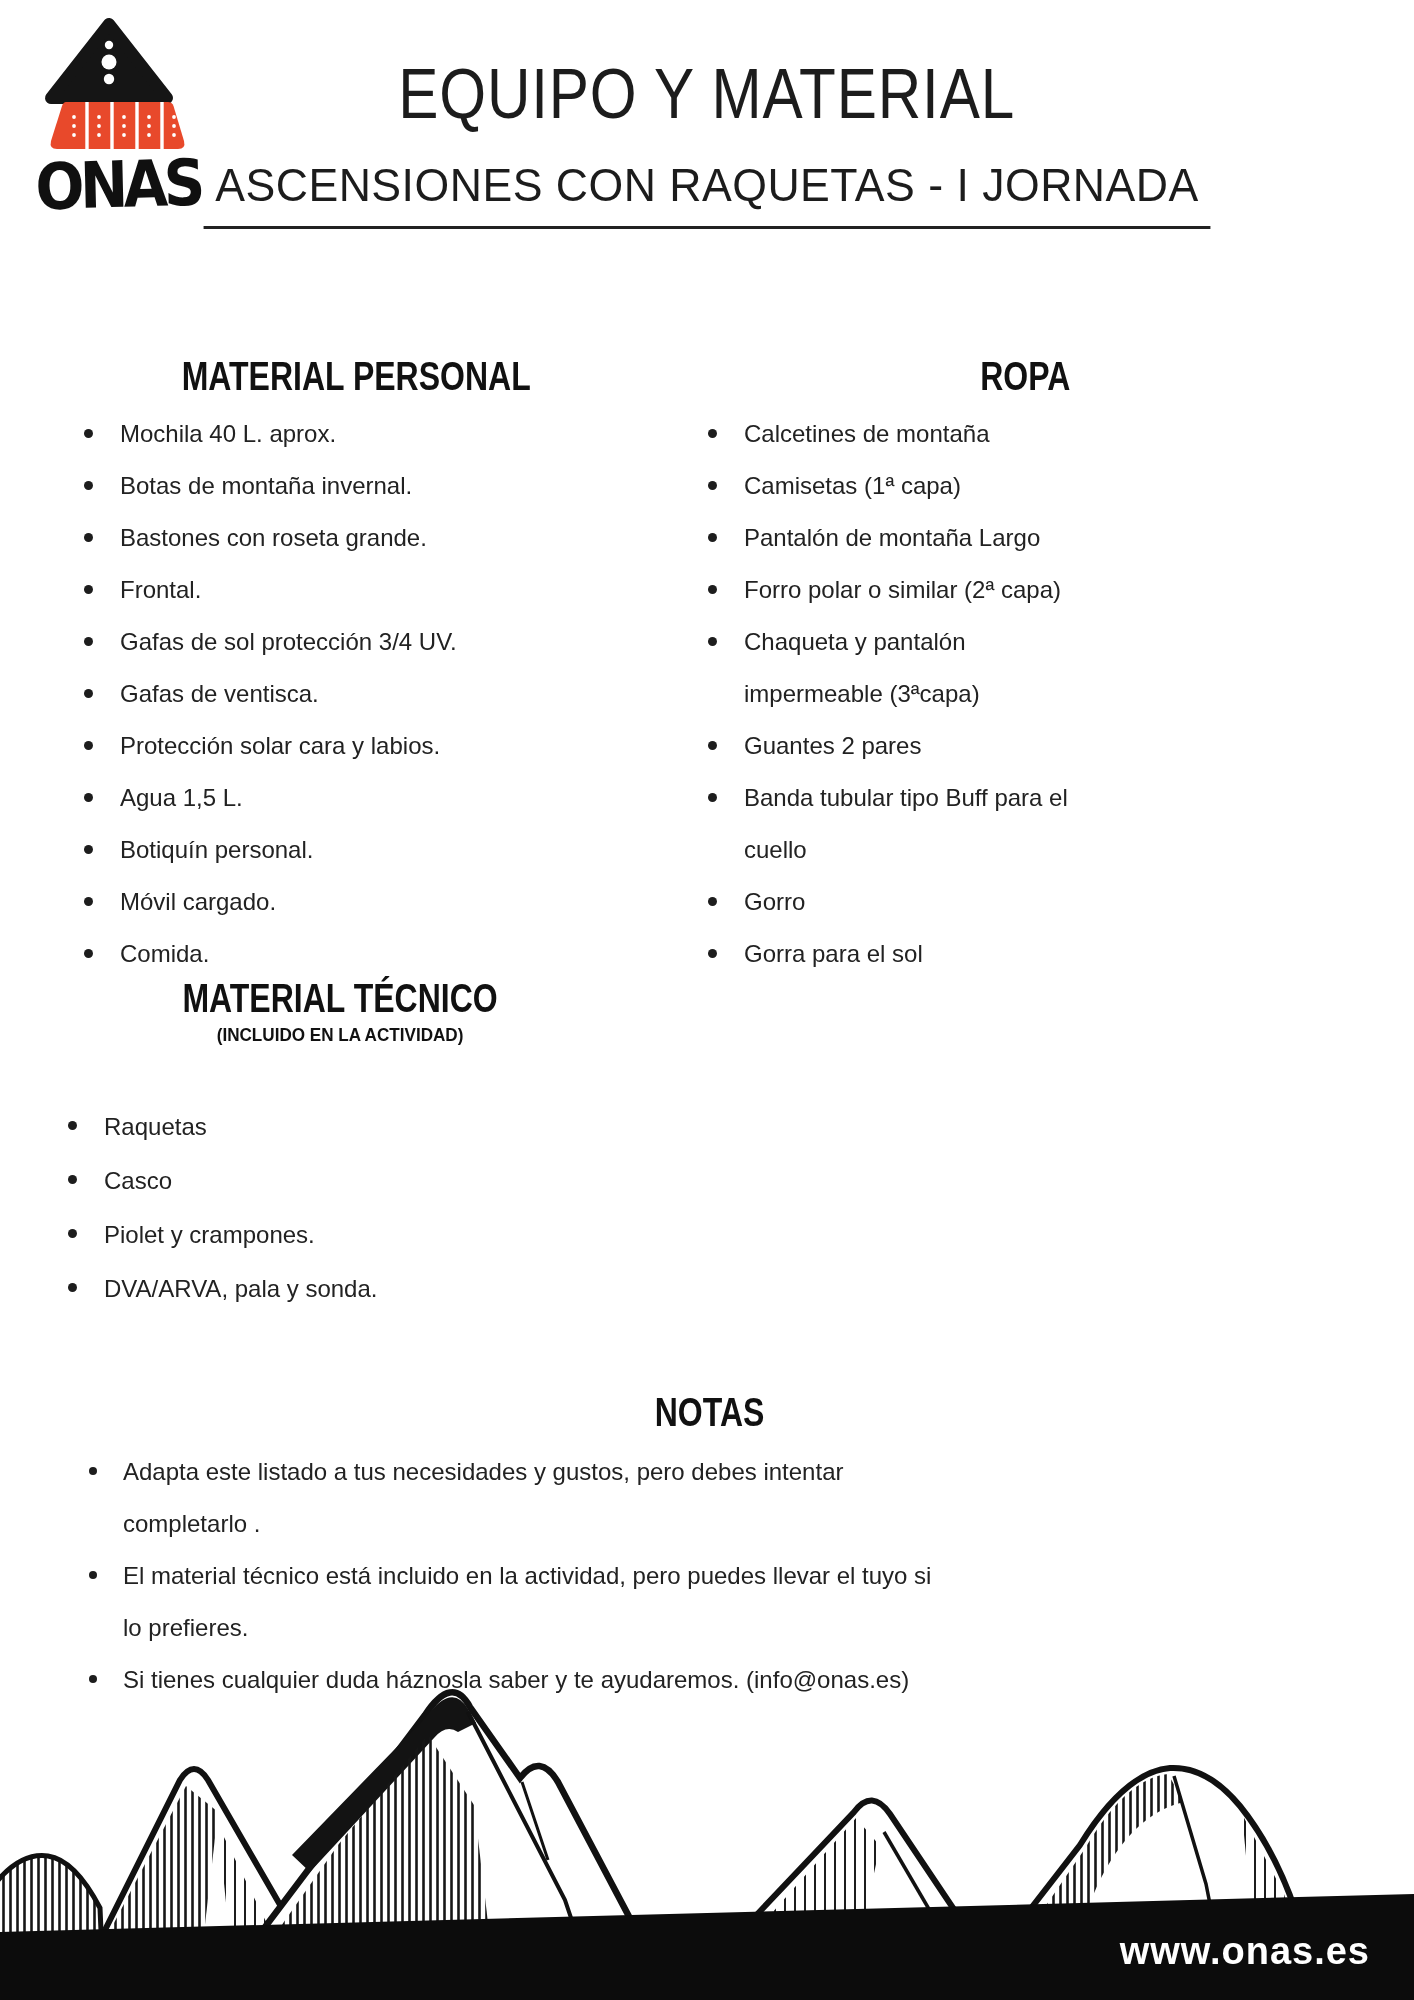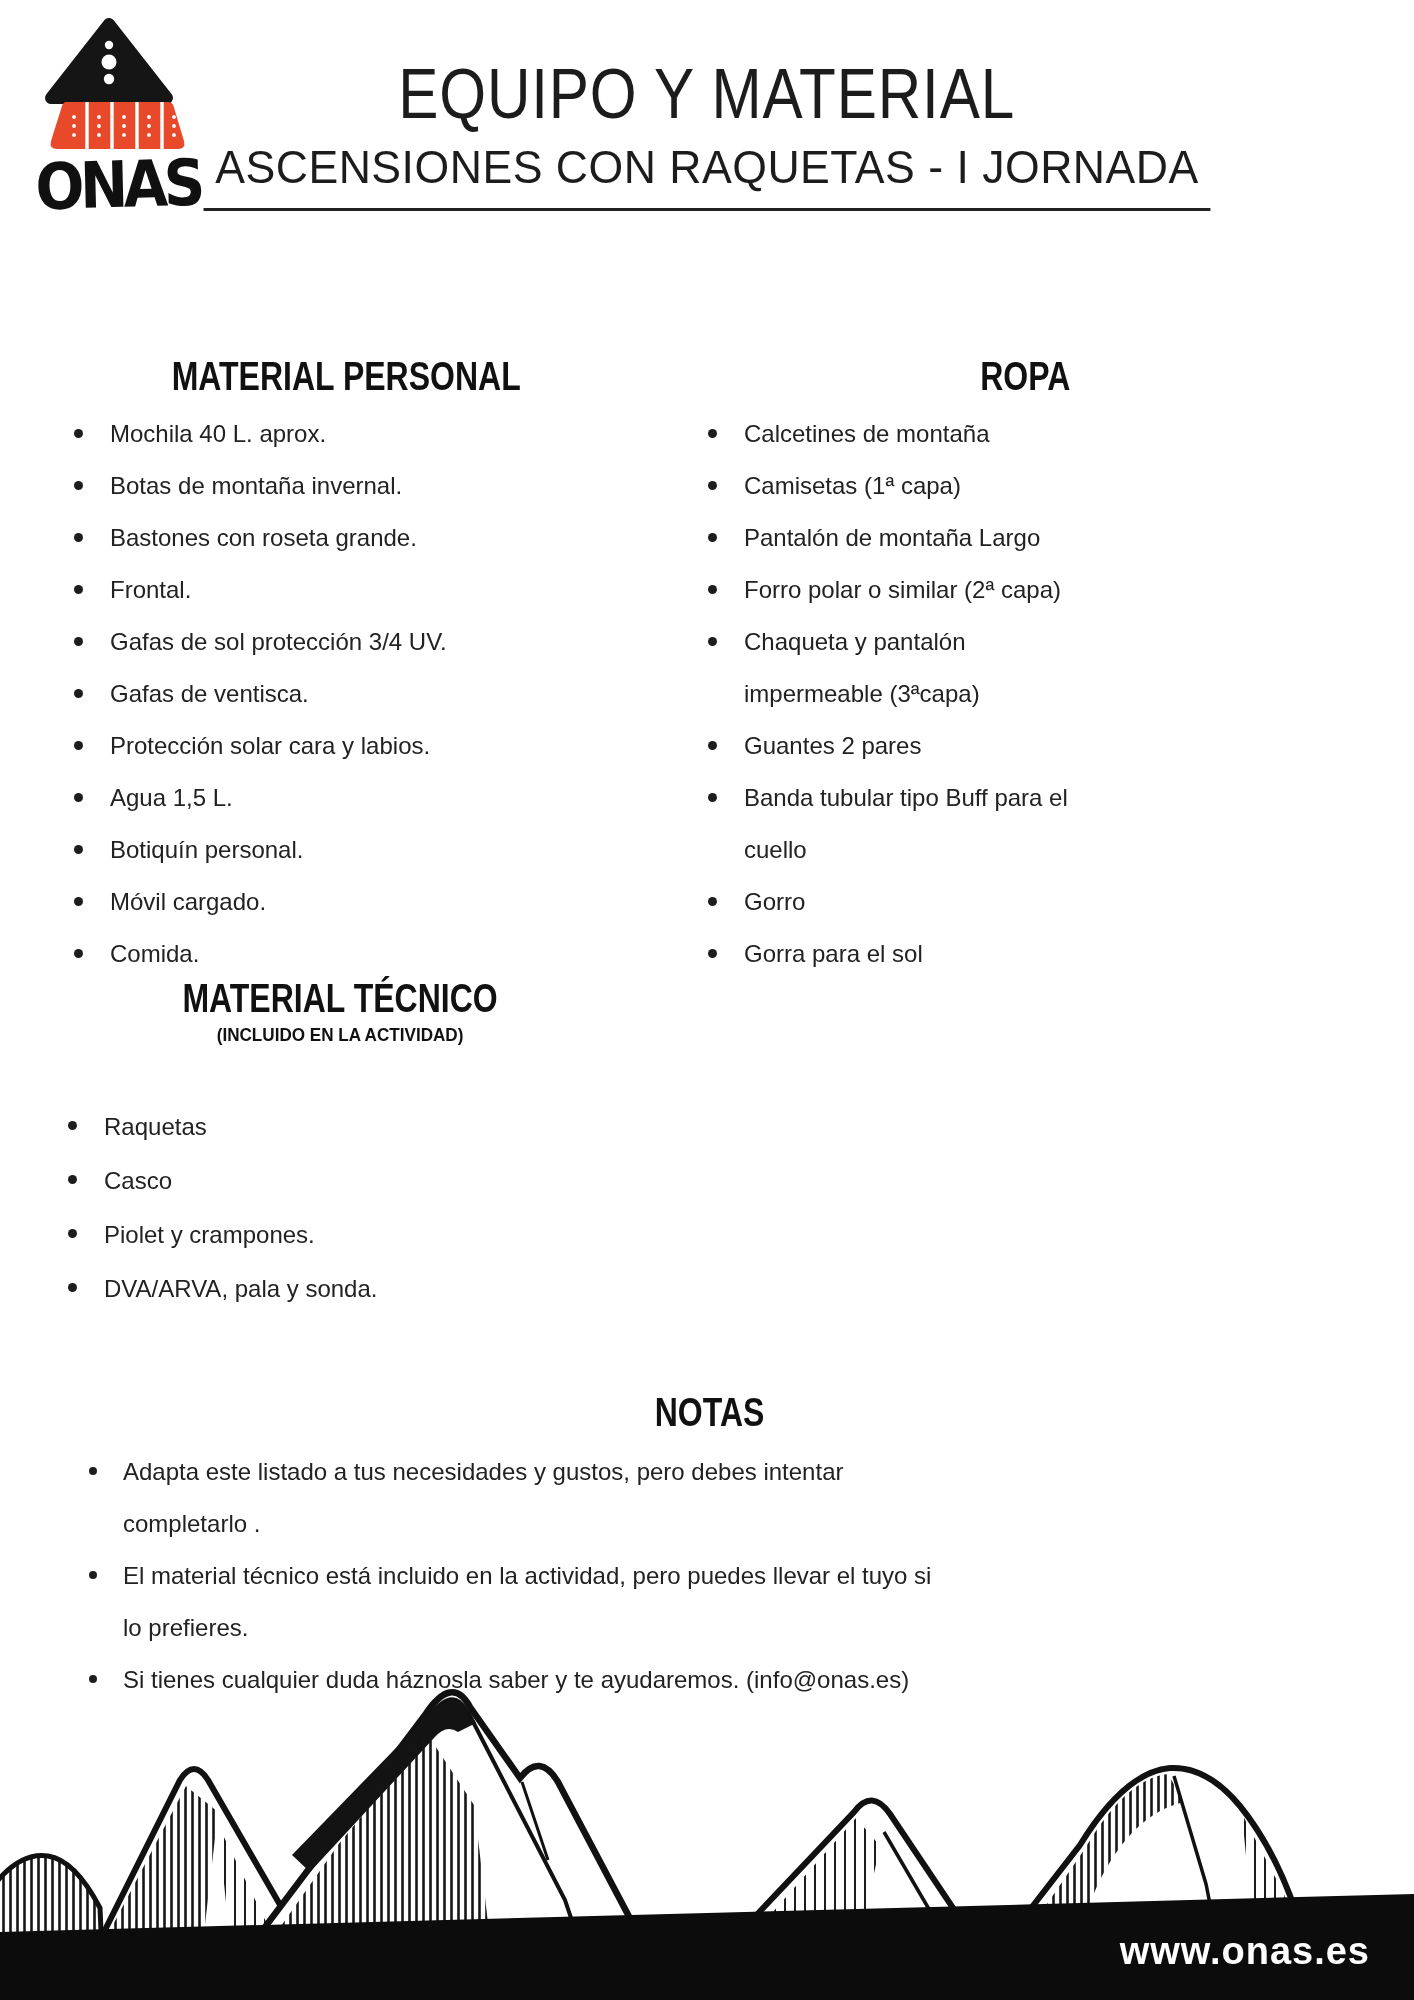--- a/index.html
+++ b/index.html
@@ -16,42 +16,42 @@
     font-family:"DejaVu Sans", sans-serif; font-weight:800; font-size:64px;
     letter-spacing:-5px; color:#101010;
     transform:scaleX(0.9) rotate(-1.5deg); transform-origin:center;
   }
   
   .header { position:absolute; left:0; right:0; top:54px; text-align:center; }
   .title {
     display:inline-block; font-size:70px; font-weight:300; letter-spacing:1px;
     color:#1c1c1c; white-space:nowrap; transform:scaleX(0.86); transform-origin:center;
   }
-  .subtitle-wrap { margin-top:6px; }
+  .subtitle-wrap { margin-top:24px; }
   .subtitle {
     display:inline-block; font-size:46px; font-weight:300; letter-spacing:0.5px;
     color:#1c1c1c; white-space:nowrap; border-bottom:3px solid #222;
     padding:0 12px 14px 12px; transform:scaleX(0.97); transform-origin:center;
   }
   
   .col { position:absolute; }
   h2 { margin:0; text-align:center; font-size:40px; line-height:40px; color:#111; font-weight:bold; }
   h2 .hx { display:inline-block; transform:scaleX(0.8); transform-origin:center; white-space:nowrap; }
   .subheading { text-align:center; font-weight:bold; font-size:19px; line-height:26px; color:#111; margin-top:4px; }
   .subheading .hx { display:inline-block; transform:scaleX(0.9); transform-origin:center; white-space:nowrap; }
   ul.list { list-style:none; margin:12px 0 0 0; padding:0; }
   ul.list li {
     position:relative; padding-left:64px; font-size:24px; line-height:52px;
     color:#222; white-space:pre-line;
   }
   ul.list li::before {
     content:""; position:absolute; left:28px; top:21px; width:9px; height:9px;
     border-radius:50%; background:#1d1d1d;
   }
-  .personal { left:46px;  top:356px; width:600px; }
+  .personal { left:56px;  top:356px; width:600px; }
   .ropa     { left:680px; top:356px; width:690px; }
   .tecnico  { left:40px;  top:978px; width:600px; }
   .tecnico ul.list { margin-top:52px; }
   .tecnico ul.list li { line-height:54px; }
   .notas { left:60px; top:1392px; width:1300px; }
   .notas ul.list { margin-top:14px; }
   .notas ul.list li { padding-left:63px; }
   .notas ul.list li::before { left:29px; width:8px; height:8px; }
   
   .mountains { position:absolute; left:0; top:1660px; width:1414px; height:340px; display:block; }

